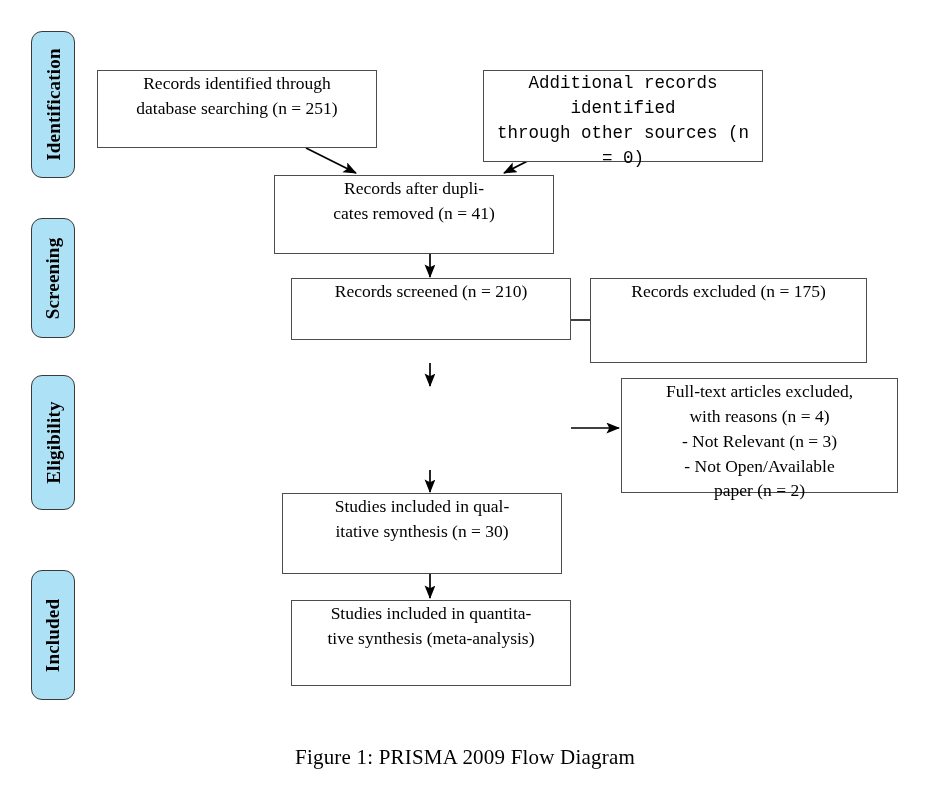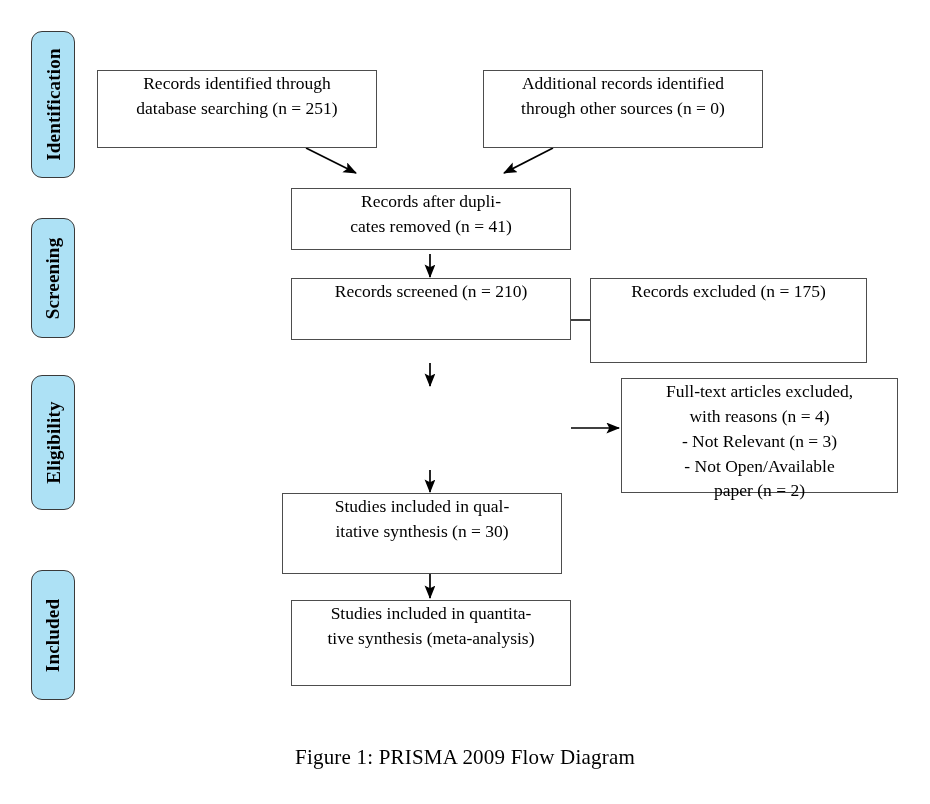--- a/index.html
+++ b/index.html
@@ -127,26 +127,26 @@
 
   <div class="stage" style="left:31px; top:570px; width:44px; height:130px;">
     <span>Included</span>
   </div>
 
   <div class="node" style="left:97px; top:70px; width:280px; height:78px;">
     <div class="txt">Records identified through
 database searching (n = 251)</div>
   </div>
 
-  <div class="node" style="left:483px; top:70px; width:280px; height:78px;">
+  <div class="node" style="left:483px; top:70px; width:280px; height:92px;font-family:Liberation Mono, monospace;">
     <div class="txt">Additional records identified
 through other sources (n = 0)</div>
   </div>
 
-  <div class="node" style="left:291px; top:175px; width:280px; height:62px;margin-top:13px;">
+  <div class="node" style="left:274px; top:175px; width:280px; height:79px;">
     <div class="txt">Records after dupli-
 cates removed (n = 41)</div>
   </div>
 
   <div class="node" style="left:291px; top:278px; width:280px; height:62px;">
     <div class="txt">Records screened (n = 210)</div>
   </div>
 
   <div class="node" style="left:590px; top:278px; width:277px; height:85px;">
     <div class="txt">Records excluded (n = 175)</div>

